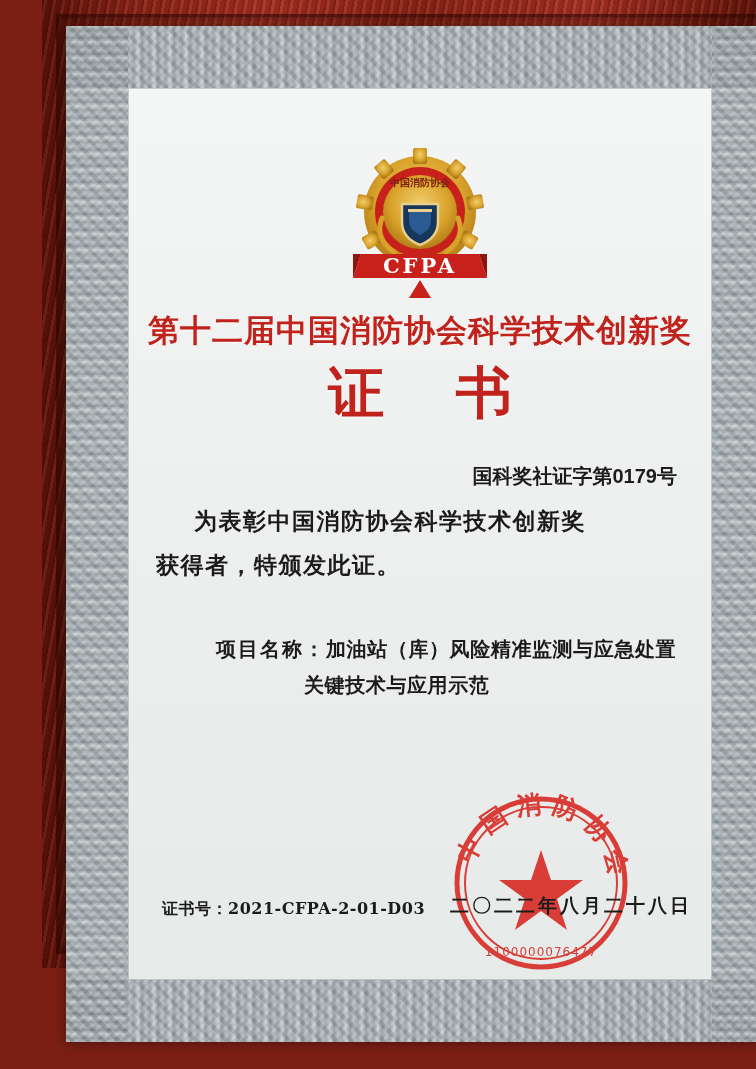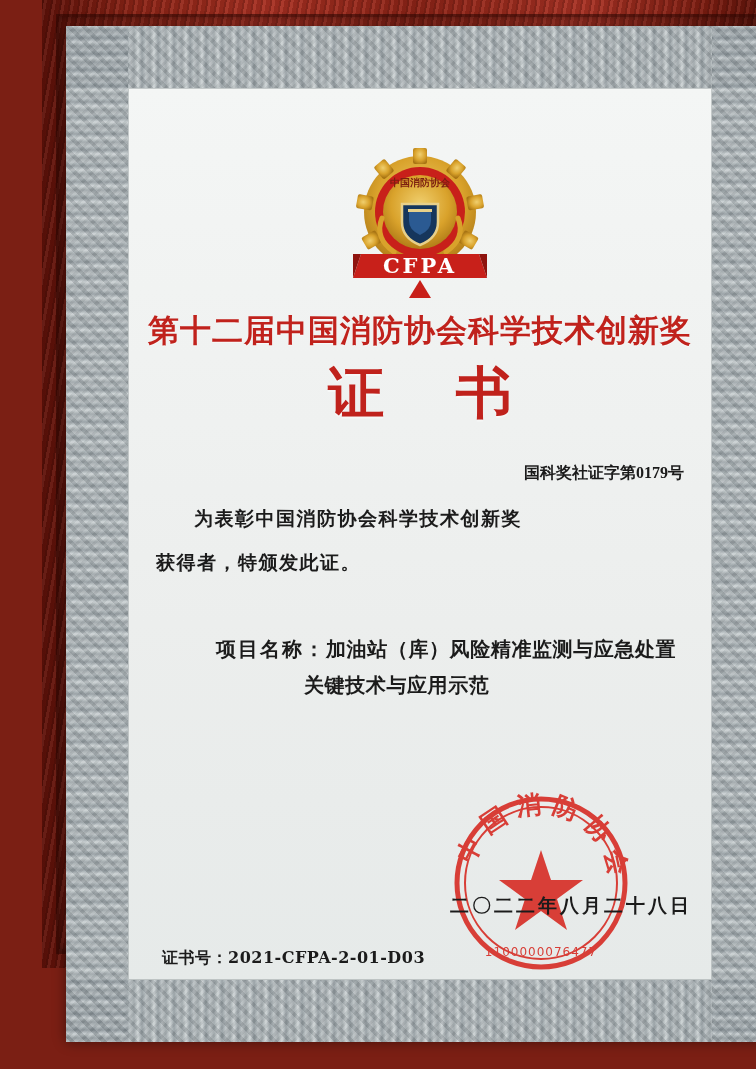--- a/index.html
+++ b/index.html
@@ -133,32 +133,32 @@
     font-size: 56px;
     letter-spacing: 26px;
     text-indent: 26px;
     color: #c0221c;
     text-shadow: 0 2px 1px rgba(255,255,255,0.45);
   }
 
   #cert-number-line {
     position: absolute;
     top: 375px;
-    right: 28px;
-    font-family: Liberation Serif, serif;
-    font-weight: bold;
-    font-size: 16px;
+    right: 35px;
+    font-family: Liberation Sans, sans-serif;
+    font-weight: bold;
+    font-size: 20px;
     color: #1b1b1b;
   }
 
   .body-line {
     position: absolute;
     font-family: "DejaVu Serif", "Liberation Serif", serif;
     font-weight: bold;
-    font-size: 19px;
+    font-size: 23px;
     letter-spacing: 1.5px;
     color: #1b1b1b;
   }
   #body-line-1 { top: 418px; left: 66px; }
   #body-line-2 { top: 462px; left: 28px; }
 
   .field-row {
     position: absolute;
     font-family: "DejaVu Serif", "Liberation Serif", serif;
     font-weight: bold;
@@ -190,21 +190,21 @@
     right: 20px;
     font-family: "DejaVu Serif", "Liberation Serif", serif;
     font-weight: bold;
     font-size: 19px;
     letter-spacing: 3px;
     color: #1b1b1b;
   }
 
   #cert-id-line {
     position: absolute;
-    top: 860px;
+    top: 811px;
     left: 34px;
     font-family: "DejaVu Serif", "Liberation Serif", serif;
     font-weight: bold;
     font-size: 16px;
     letter-spacing: 0.5px;
     color: #1b1b1b;
   }
 </style>
 </head>
 <body>

